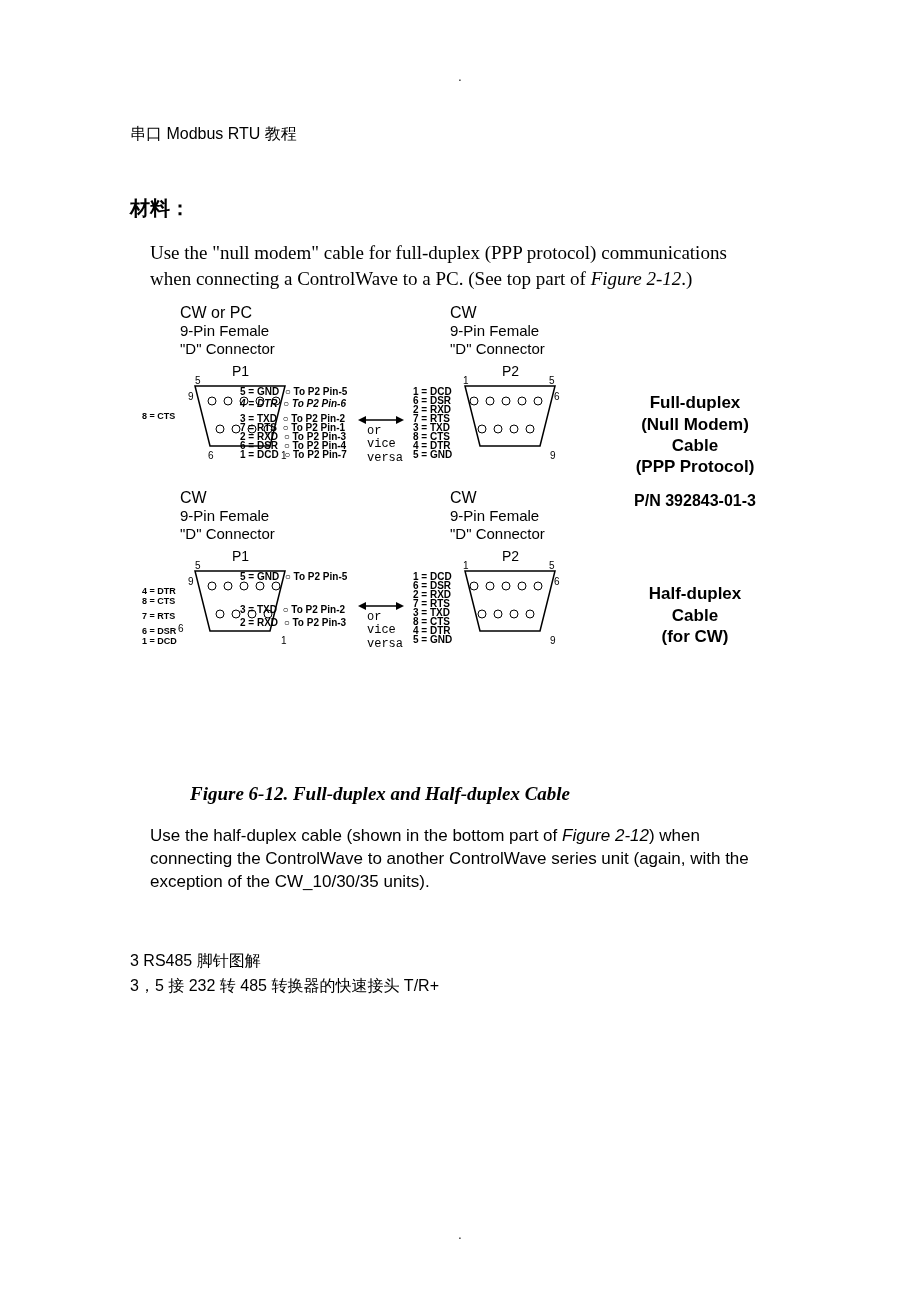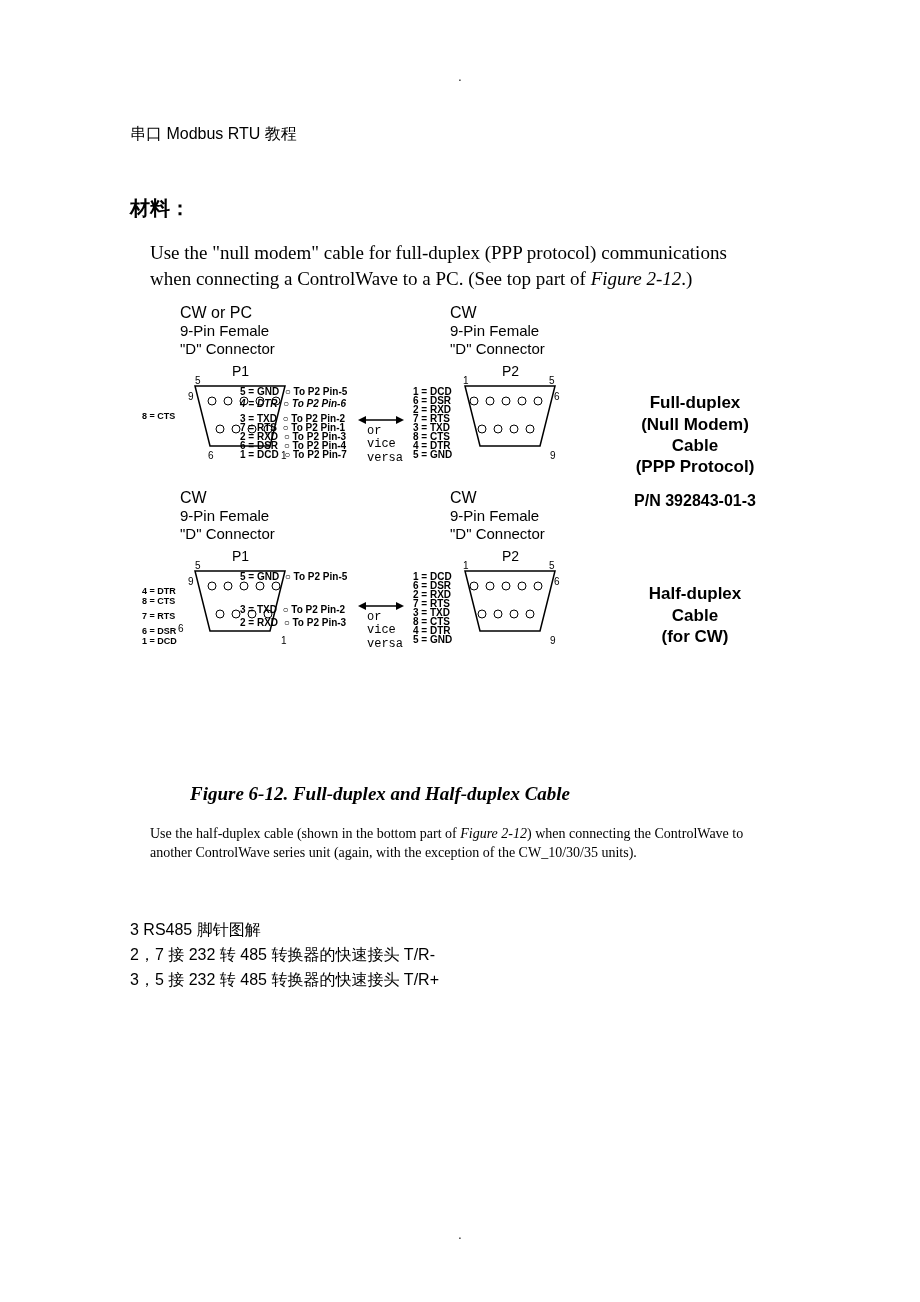--- a/index.html
+++ b/index.html
@@ -83,22 +83,22 @@
     }
     .tiny { font-size: 9px; font-weight: bold; font-family: Arial; position: absolute; }
     .caption {
       font-family: "Times New Roman", serif;
       font-style: italic;
       font-weight: bold;
       font-size: 19px;
       margin: 35px 0 20px 60px;
     }
     .para2 {
-      font-family: Liberation Serif, serif;
-      font-size: 14px;
+      font-family: Liberation Sans, sans-serif;
+      font-size: 17px;
       line-height: 1.35;
       margin-left: 20px;
       width: 620px;
     }
     .notes {
       margin: 55px 0 0 0;
       font-size: 16px;
       line-height: 1.55;
     }
   </style>
@@ -298,19 +298,18 @@
   </div>
 
   <div class="caption">Figure 6-12. Full-duplex and Half-duplex Cable</div>
 
   <div class="para2">
     <span>Use the half-duplex cable (shown in the bottom part of </span><span style="font-style:italic;">Figure 2-12</span><span>) when connecting the ControlWave to another ControlWave series unit (again, with the exception of the CW_10/30/35 units).</span>
   </div>
 
   <div class="notes">
     <div> 3 RS485 脚针图解</div>
-    <div>2，7  接 232 转 485 转换器的快速接头 T/R-</div>
     <div>3，5 接 232 转 485 转换器的快速接头 T/R+</div>
   </div>
 
 </div>
 
 <div class="dot-bot">.</div>
 
 </body></html>

